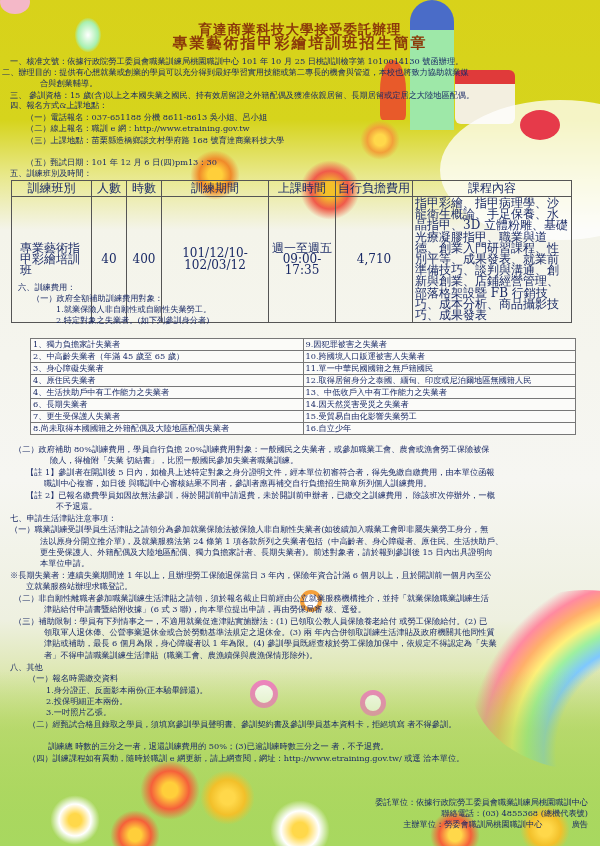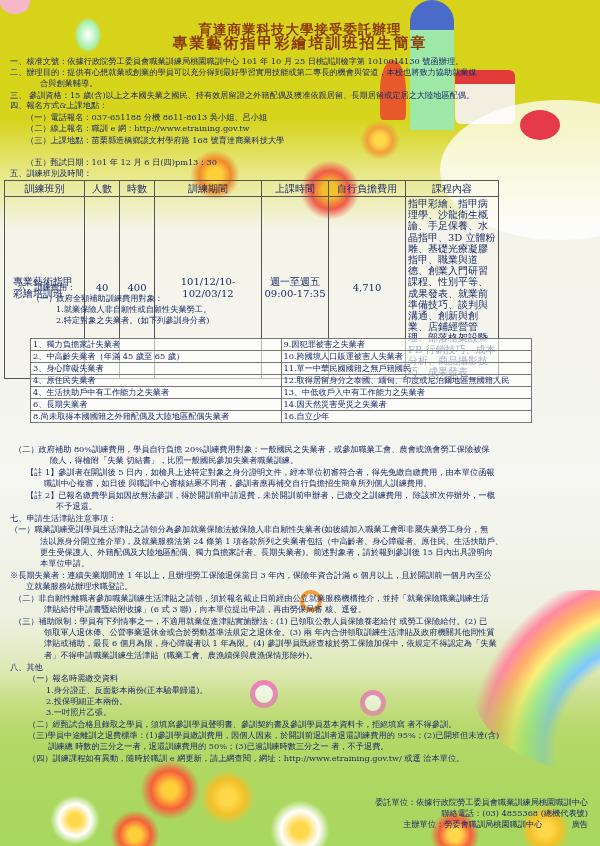--- a/index.html
+++ b/index.html
@@ -10,25 +10,25 @@
     background: linear-gradient(180deg,#d8d21a 0px,#d6d41c 120px,#e8e88a 175px,#f4f4ea 230px,#f6f6f2 480px,#eef0e0 620px,#cfe08a 720px,#b8d860 846px);
   }
   .bg { position:absolute; inset:0; overflow:hidden; z-index:0; }
   .blob { position:absolute; border-radius:50%; }
   .petal { position:absolute; border-radius:50%; }
   .content { position:absolute; inset:0; z-index:1; font-size:8.2px; line-height:11.3px; }
   .title { text-align:center; color:#8b3a0a; font-weight:bold; }
   .title .t1 { position:absolute; left:0; right:0; top:24px; font-size:13.5px; letter-spacing:1px; }
   .title .t2 { position:absolute; left:0; right:0; top:38px; font-size:15px; letter-spacing:2px; }
   .line { position:absolute; white-space:nowrap;text-align:right; }
-  table.course { position:absolute; left:4px; top:180px; width:495px; border-collapse:collapse; font-size:10px; color:#1a2a66; }
+  table.course { position:absolute; left:11px; top:180px; width:561px; border-collapse:collapse; font-size:12px; color:#1a2a66; }
   table.course th, table.course td { border:1px solid #555; text-align:center; padding:1px 2px; }
   table.course th { font-weight:normal; height:13px; }
   table.course td.content-cell { text-align:left; line-height:11.2px; }
-  table.ident { position:absolute; left:30px; top:338px; width:502px; border-collapse:collapse; font-size:8.2px; background:rgba(255,255,255,0.6); }
+  table.ident { position:absolute; left:30px; top:338px; width:546px; border-collapse:collapse; font-size:8.2px; background:rgba(255,255,255,0.6); }
   table.ident td { border:1px solid #777; padding:0 2px; height:11px; vertical-align:top; line-height:11px; width:50%; }
   .footer { position:absolute; right:12px; text-align:right; white-space:nowrap; }
 </style>
 </head>
 <body>
 
 <div class="bg">
   <div class="blob" style="left:75px;top:18px;width:26px;height:34px;background:radial-gradient(#ffffff,#a8f0b0 55%,rgba(150,230,160,0) 75%);"></div>
   <div class="blob" style="left:0;top:-10px;width:30px;height:24px;background:#f4b8c8;"></div>
   <div style="position:absolute;left:410px;top:0;width:44px;height:130px;border-radius:22px 22px 0 0;background:linear-gradient(#4a6cc8 0 30px,#9ee8a8 30px);"></div>
@@ -53,21 +53,21 @@
   <div class="petal" style="left:520px;top:805px;width:50px;height:50px;background:radial-gradient(#ffd84a 18%,#f2c02a 45%,rgba(242,192,42,0) 70%);"></div>
 </div>
 
 <div class="content">
   <div class="title">
     <div class="t1">育達商業科技大學接受委託辦理</div>
     <div class="t2">專業藝術指甲彩繪培訓班招生簡章</div>
   </div>
 
   <div class="line" style="left:10px;top:56px;">一、核准文號：依據行政院勞工委員會職業訓練局桃園職訓中心 101 年 10 月 25 日桃訓訓檢字第 1010014130 號函辦理。</div>
-  <div class="line" style="left:10px;top:67px;">二、辦理目的：提供有心想就業或創業的學員可以充分得到最好學習實用技能或第二專長的機會與管道，本校也將致力協助就業媒</div>
+  <div class="line" style="left:2px;top:67px;">二、辦理目的：提供有心想就業或創業的學員可以充分得到最好學習實用技能或第二專長的機會與管道，本校也將致力協助就業媒</div>
   <div class="line" style="left:40px;top:78px;">合與創業輔導。</div>
   <div class="line" style="left:10px;top:90px;">三、  參訓資格：15 歲(含)以上之本國失業之國民、持有效居留證之外籍配偶及獲准依親居留、長期居留或定居之大陸地區配偶。</div>
   <div class="line" style="left:10px;top:100px;">四、報名方式&amp;上課地點：</div>
   <div class="line" style="left:26px;top:112px;">（一）電話報名：037-651188 分機 8611-8613 吳小姐、呂小姐</div>
   <div class="line" style="left:26px;top:123px;">（二）線上報名：職訓 e 網：http://www.etraining.gov.tw</div>
   <div class="line" style="left:26px;top:135px;">（三）上課地點：苗栗縣造橋鄉談文村學府路 168 號育達商業科技大學</div>
   <div class="line" style="left:26px;top:157px;">（五）甄試日期：101 年 12 月 6 日(四)pm13：30</div>
   <div class="line" style="left:10px;top:168px;">五、訓練班別及時間：</div>
 
   <table class="course">
@@ -121,20 +121,24 @@
         </tr>
     <tr>
           <td>4、生活扶助戶中有工作能力之失業者</td>
           <td>13、中低收戶入中有工作能力之失業者</td>
         </tr>
     <tr>
           <td>6、長期失業者</td>
           <td>14.因天然災害受災之失業者</td>
         </tr>
     <tr>
+          <td>7、更生受保護人失業者</td>
+          <td>15.受貿易自由化影響失業勞工</td>
+        </tr>
+    <tr>
           <td>8.尚未取得本國國籍之外籍配偶及大陸地區配偶失業者</td>
           <td>16.自立少年</td>
         </tr>
   </tbody>
     </table>
 
   <div class="line" style="left:14px;top:444px;">（二）政府補助 80%訓練費用，學員自行負擔 20%訓練費用對象：一般國民之失業者，或參加職業工會、農會或漁會勞工保險被保</div>
   <div class="line" style="left:50px;top:455px;">險人，得檢附「失業 切結書」，比照一般國民參加失業者職業訓練。</div>
   <div class="line" style="left:26px;top:467px;">【註 1】參訓者在開訓後 5 日內，如檢具上述特定對象之身分證明文件，經本單位初審符合者，得先免繳自繳費用，由本單位函報</div>
   <div class="line" style="left:44px;top:478px;">職訓中心複審，如日後 與職訓中心審核結果不同者，參訓者應再補交自行負擔招生簡章所列個人訓練費用。</div>
@@ -154,21 +158,20 @@
   <div class="line" style="left:44px;top:627px;">領取軍人退休俸、公營事業退休金或合於勞動基準法規定之退休金。(3) 兩 年內合併領取訓練生活津貼及政府機關其他同性質</div>
   <div class="line" style="left:44px;top:638px;">津貼或補助，最長 6 個月為限，身心障礙者以 1 年為限。(4) 參訓學員既經查核於勞工保險加保中，依規定不得認定為「失業</div>
   <div class="line" style="left:44px;top:650px;">者」不得申請職業訓練生活津貼（職業工會、農漁續保與農漁保情形除外)。</div>
 
   <div class="line" style="left:10px;top:662px;">八、其他</div>
   <div class="line" style="left:28px;top:673px;">（一）報名時需繳交資料</div>
   <div class="line" style="left:46px;top:685px;">1.身分證正、反面影本兩份(正本驗畢歸還)。</div>
   <div class="line" style="left:46px;top:696px;">2.投保明細正本兩份。</div>
   <div class="line" style="left:46px;top:707px;">3.一吋照片乙張。</div>
   <div class="line" style="left:28px;top:719px;">（二）經甄試合格且錄取之學員，須填寫參訓學員聲明書、參訓契約書及參訓學員基本資料卡，拒絕填寫 者不得參訓。</div>
-  <div class="line" style="left:28px;top:730px;">（三)學員中途離訓之退費標準：(1)參訓學員繳訓費用，因個人因素，於開訓前退訓者退還訓練費用的 95%；(2)已開班但未達(含)</div>
   <div class="line" style="left:48px;top:741px;">訓練總   時數的三分之一者，退還訓練費用的 50%；(3)已逾訓練時數三分之一 者，不予退費。</div>
   <div class="line" style="left:28px;top:753px;">（四）訓練課程如有異動，隨時於職訓 e 網更新，請上網查閱，網址：http://www.etraining.gov.tw/ 或逕 洽本單位。</div>
 
   <div class="footer" style="top:797px;">委託單位：依據行政院勞工委員會職業訓練局桃園職訓中心</div>
   <div class="footer" style="top:808px;">聯絡電話：(03) 4855368 (總機代表號)</div>
   <div class="footer" style="top:819px;">
     <span>主辦單位：勞委會職訓局桃園職訓中心</span>
     <span style="display:inline-block;width:24px;"></span>
     <span>廣告</span>
   </div>

